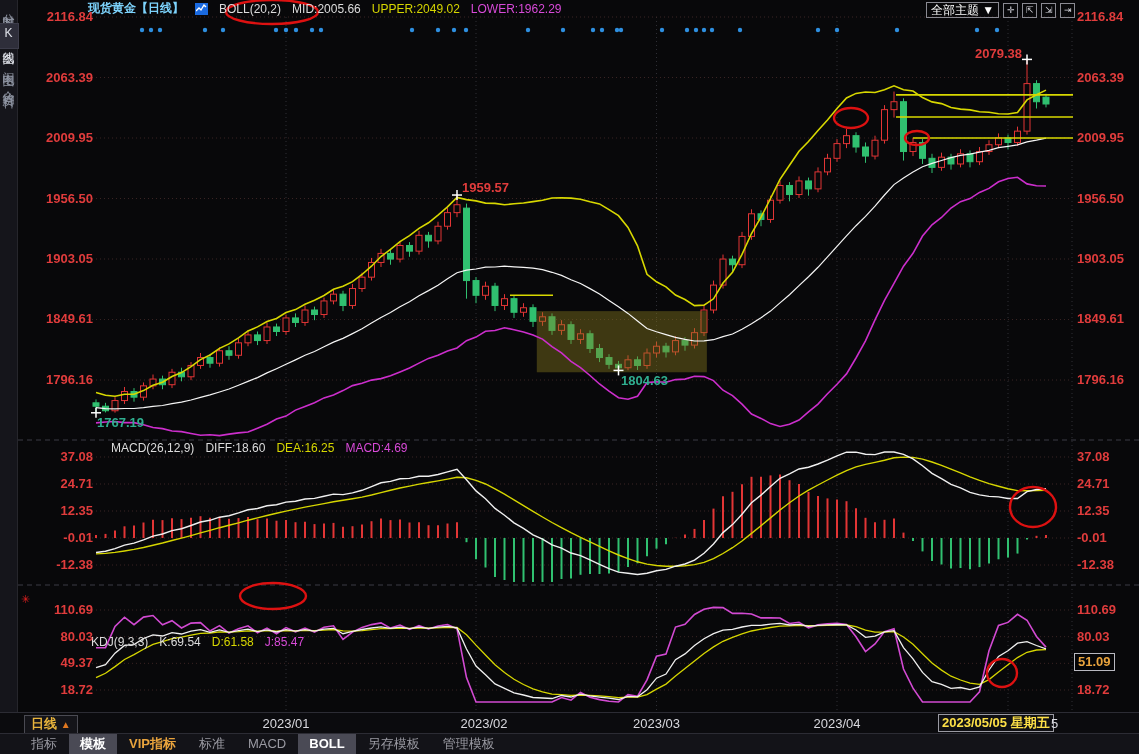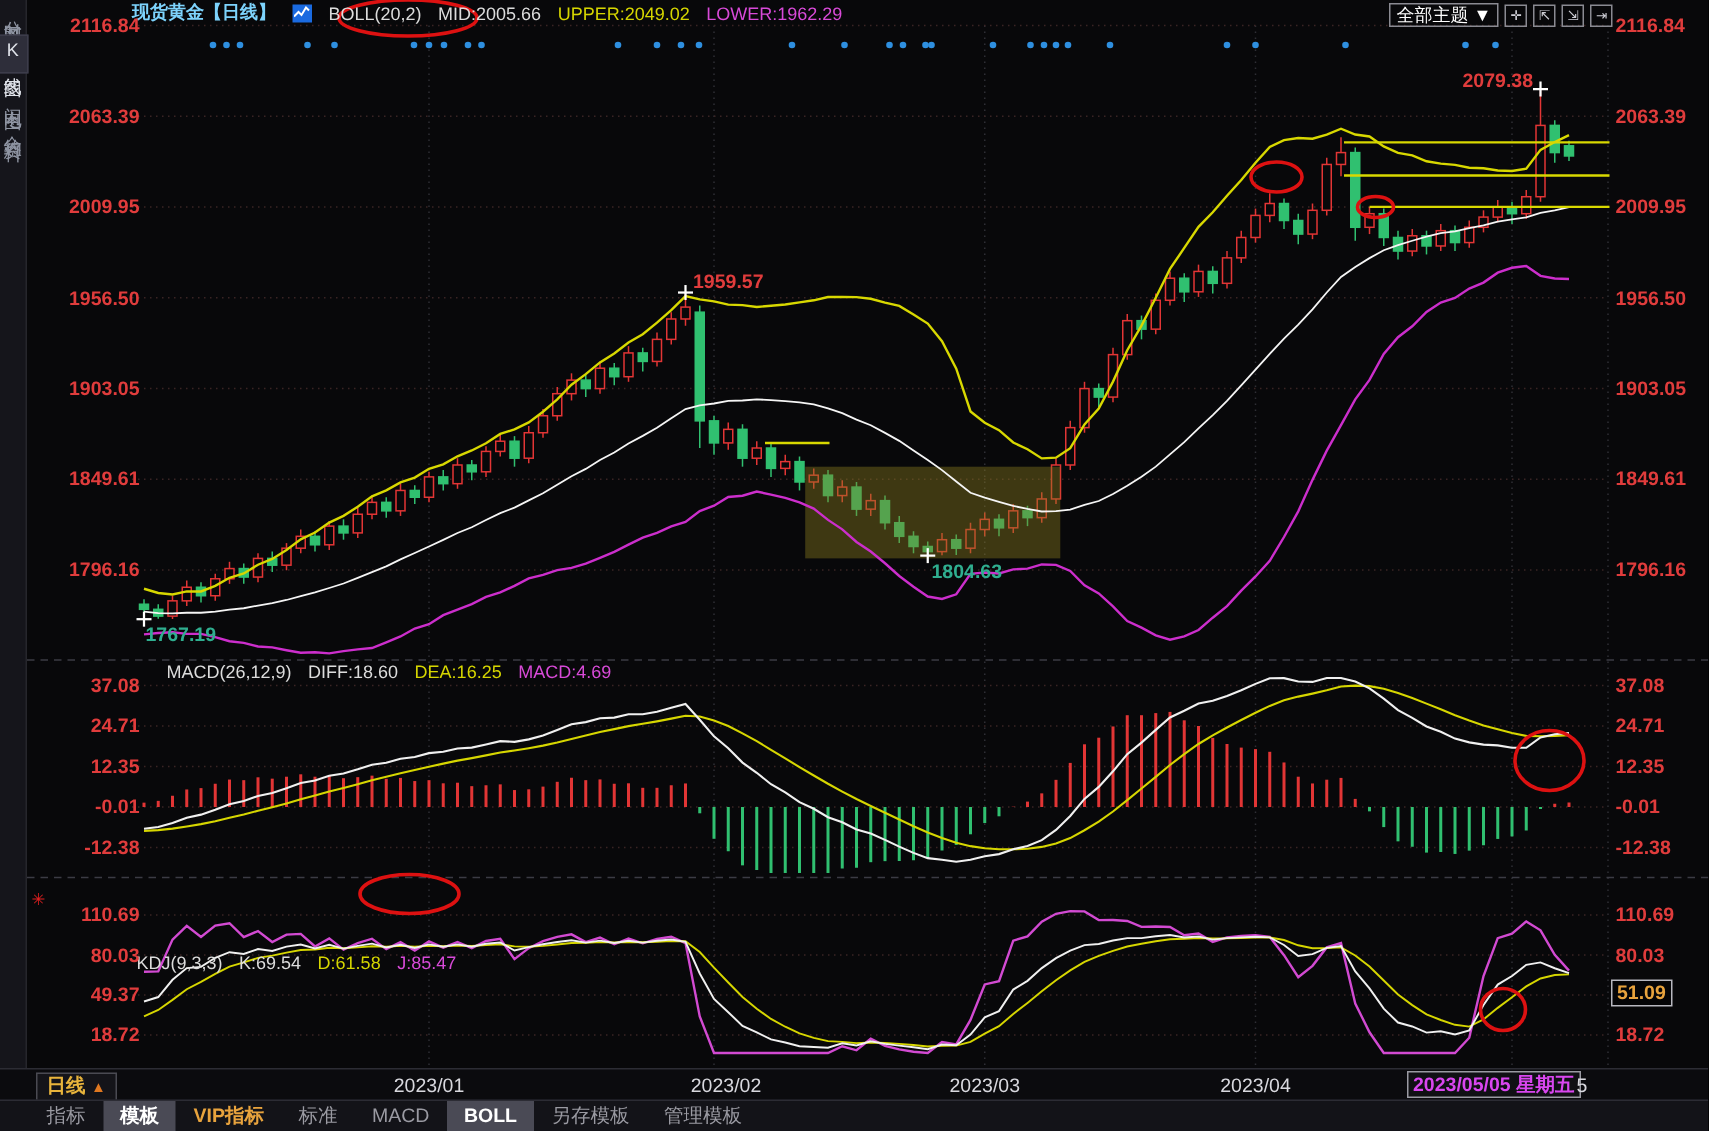--- a/index.html
+++ b/index.html
@@ -31,21 +31,21 @@
   .star{position:absolute;z-index:2;color:#e02020;font-size:11px;}
   
   #kdj-cur{left:1074px;border:1px solid #b8b8c0;background:#050507;color:#e8a33d;font-weight:700;
            font-size:13px;padding:0 3px;line-height:16px;z-index:3;text-align:center;}
   
   #date-row{left:0;top:712px;width:1139px;height:21px;background:#0b0b0e;border-top:1px solid #2c2c34;box-sizing:border-box;}
   #period-box{position:absolute;left:24px;top:2px;border:1px solid #4a4a52;background:#141419;color:#e8b43c;
               font-weight:700;font-size:13px;padding:0 6px;line-height:16px;cursor:pointer;}
   #period-box .arr{color:#e07820;font-size:10px;}
   .month-lab{position:absolute;top:3px;transform:translateX(-50%);color:#d8d8de;font-size:13px;}
-  #cur-date{position:absolute;left:938px;top:1px;border:1px solid #9a9aa2;background:#101014;color:#d946ef;
+  #cur-date{position:absolute;left:938px;top:1px;border:1px solid #9a9aa2;background:#101014;color:#fde047;
             font-size:13px;font-weight:700;padding:0 3px;line-height:16px;}
   #after-date{position:absolute;left:1051px;top:3px;color:#d8d8de;font-size:13px;}
   
   #toolbar{left:0;top:733px;width:1139px;height:21px;background:#131318;border-top:1px solid #2c2c34;
            box-sizing:border-box;display:flex;align-items:flex-start;padding-left:20px;}
   .tab{font-size:13px;color:#9a9aa2;padding:0 11px;line-height:20px;cursor:pointer;white-space:nowrap;}
   .tab.sel{background:#4a4a55;color:#fff;font-weight:700;}
   .tab.accent{color:#e8a33d;font-weight:700;}
   .tab-sep{width:1px;background:#3a3a42;margin:3px 0;}
 </style>

